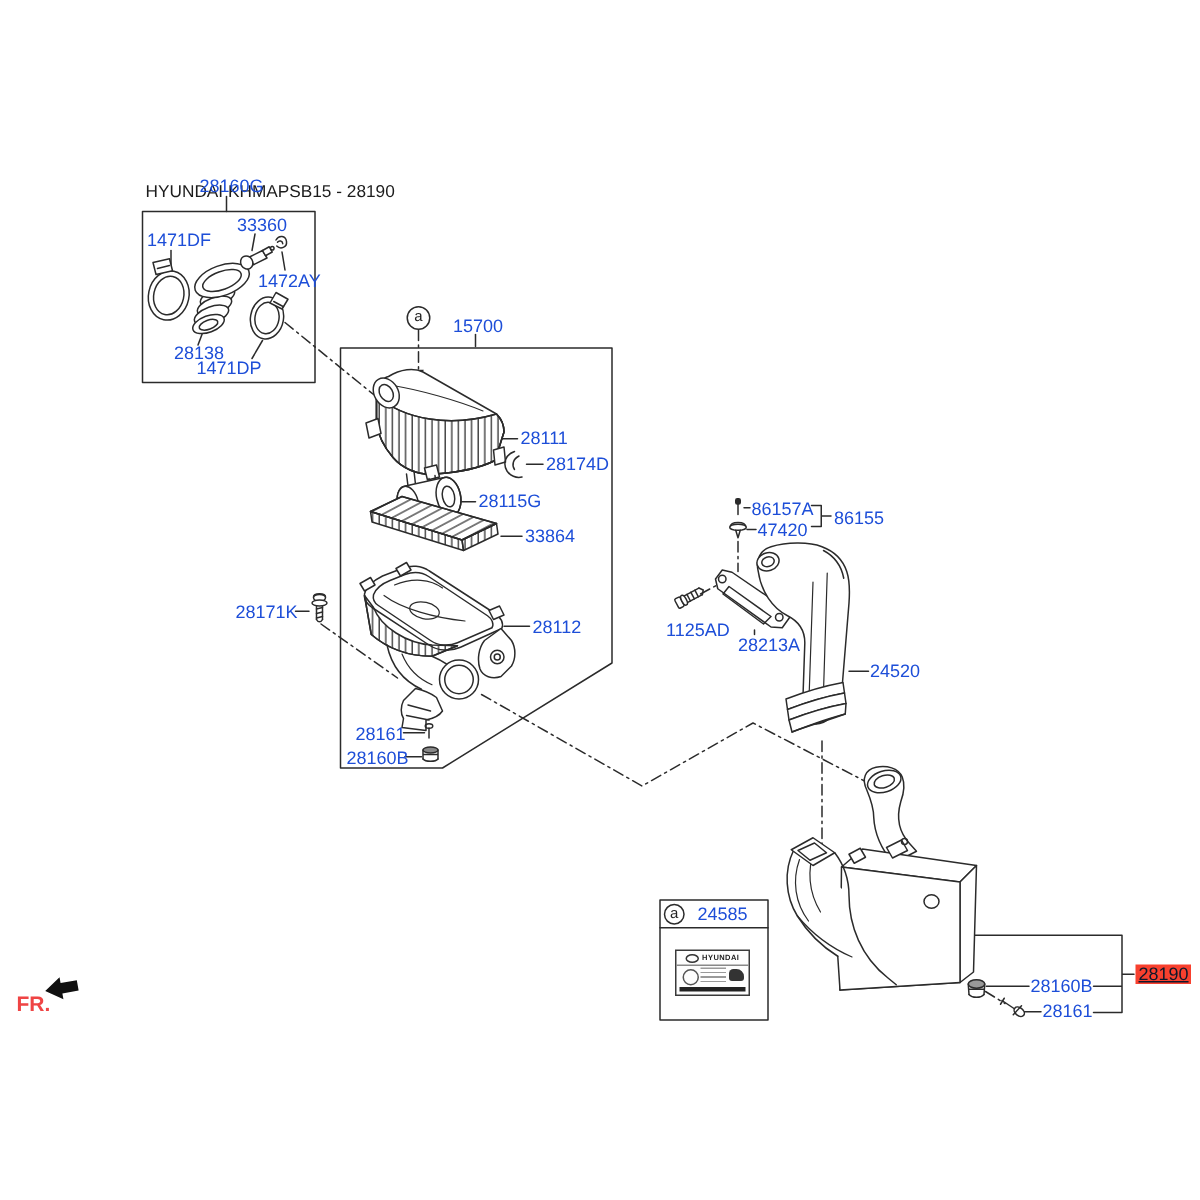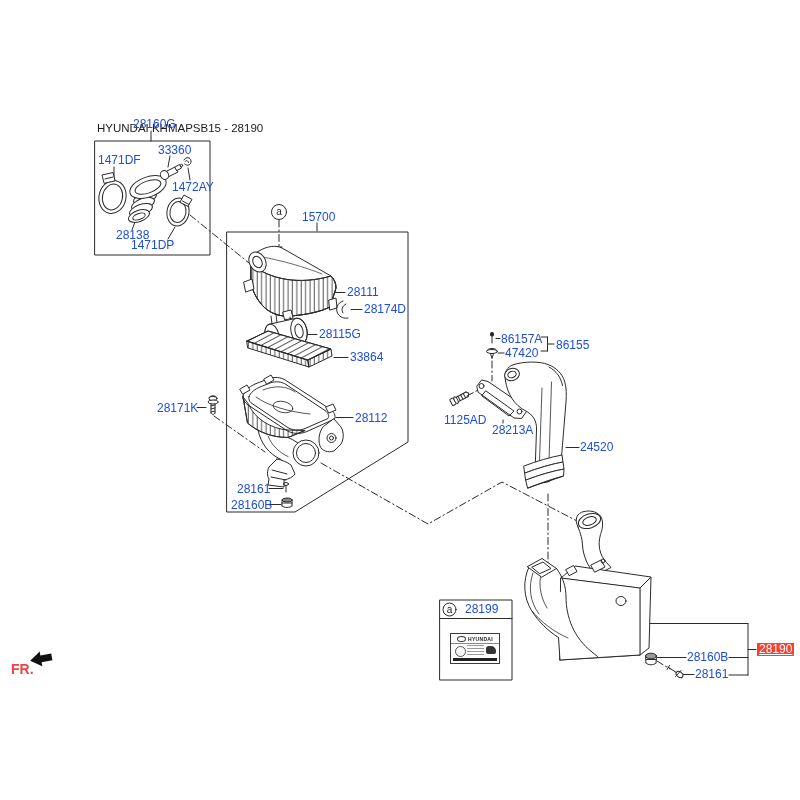--- a/index.html
+++ b/index.html
@@ -2,21 +2,21 @@
 <html><head>
 <meta charset="utf-8">
 <style>
   html,body{margin:0;padding:0;background:#fff;}
   #stage{position:relative;width:800px;height:800px;background:#fff;overflow:hidden;
          font-family:"Liberation Sans",sans-serif;padding-left:18px;}
   svg{position:absolute;left:0;top:0;}
   .pl{position:absolute;font:12px/1.05 "Liberation Sans",sans-serif;color:#1d4ed8;white-space:nowrap;}
   .title{position:absolute;left:97px;top:122px;font:11.5px "Liberation Sans",sans-serif;color:#1c1c1c;}
   .fr{position:absolute;left:11px;top:661px;font:bold 14px "Liberation Sans",sans-serif;color:#ef4444;}
-  .hl{background:#f8402e;color:#ffffff;padding:0 2px;text-decoration:underline;}
+  .hl{background:#f8402e;color:#0f172a;padding:0 2px;text-decoration:underline;}
   .co{position:absolute;font:10px "Liberation Sans",sans-serif;color:#222;transform:translate(-50%,-52%);}
   .sticker{position:absolute;left:450px;top:633px;width:50px;height:31px;border:1px solid #3a3a3a;
            background:#fdfdfd;box-sizing:border-box;}
   .st-row1{display:flex;align-items:center;justify-content:center;gap:2px;height:9px;border-bottom:1px solid #888;}
   .st-oval{width:7px;height:4px;border:1px solid #333;border-radius:50%;}
   .st-brand{font:bold 5px "Liberation Sans",sans-serif;color:#222;letter-spacing:.3px;}
   .st-mid{position:relative;height:13px;}
   .st-l1{position:absolute;left:4px;top:2px;width:9px;height:9px;border-radius:50%;border:1px solid #555;}
   .st-txt{position:absolute;left:16px;top:1px;width:17px;height:10px;
           background:repeating-linear-gradient(#9a9a9a 0 1px,#fff 1px 3px);}
@@ -284,21 +284,21 @@
 <span class="pl" style="left:355px;top:412px">28112</span>
 <span class="pl" style="left:157px;top:402px">28171K</span>
 <span class="pl" style="left:237px;top:483px">28161</span>
 <span class="pl" style="left:231px;top:499px">28160B</span>
 <span class="pl" style="left:501px;top:333px">86157A</span>
 <span class="pl" style="left:505px;top:347px">47420</span>
 <span class="pl" style="left:556px;top:339px">86155</span>
 <span class="pl" style="left:444px;top:414px">1125AD</span>
 <span class="pl" style="left:492px;top:424px">28213A</span>
 <span class="pl" style="left:580px;top:441px">24520</span>
-<span class="pl" style="left:465px;top:603px">28199</span>
+<span class="pl" style="left:465px;top:603px">24585</span>
 <span class="pl hl" style="left:757px;top:643px">28190</span>
 <span class="pl" style="left:687px;top:651px">28160B</span>
 <span class="pl" style="left:695px;top:668px">28161</span>
 
 <span class="co" style="left:279px;top:212px">a</span>
 <span class="co" style="left:449.5px;top:609.5px">a</span>
 
 <div class="fr">FR.</div>
 
 <div class="sticker">

